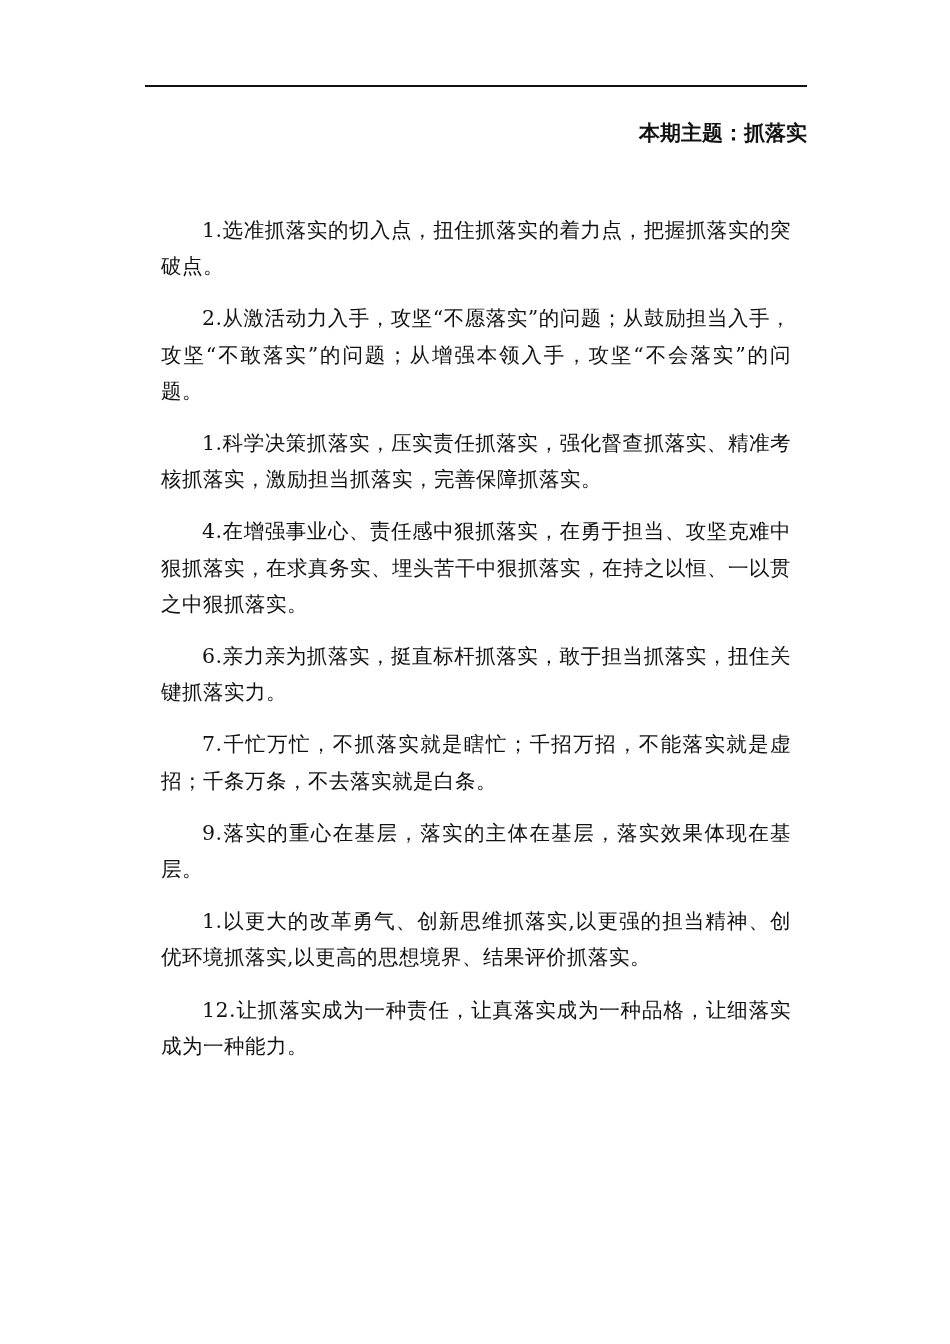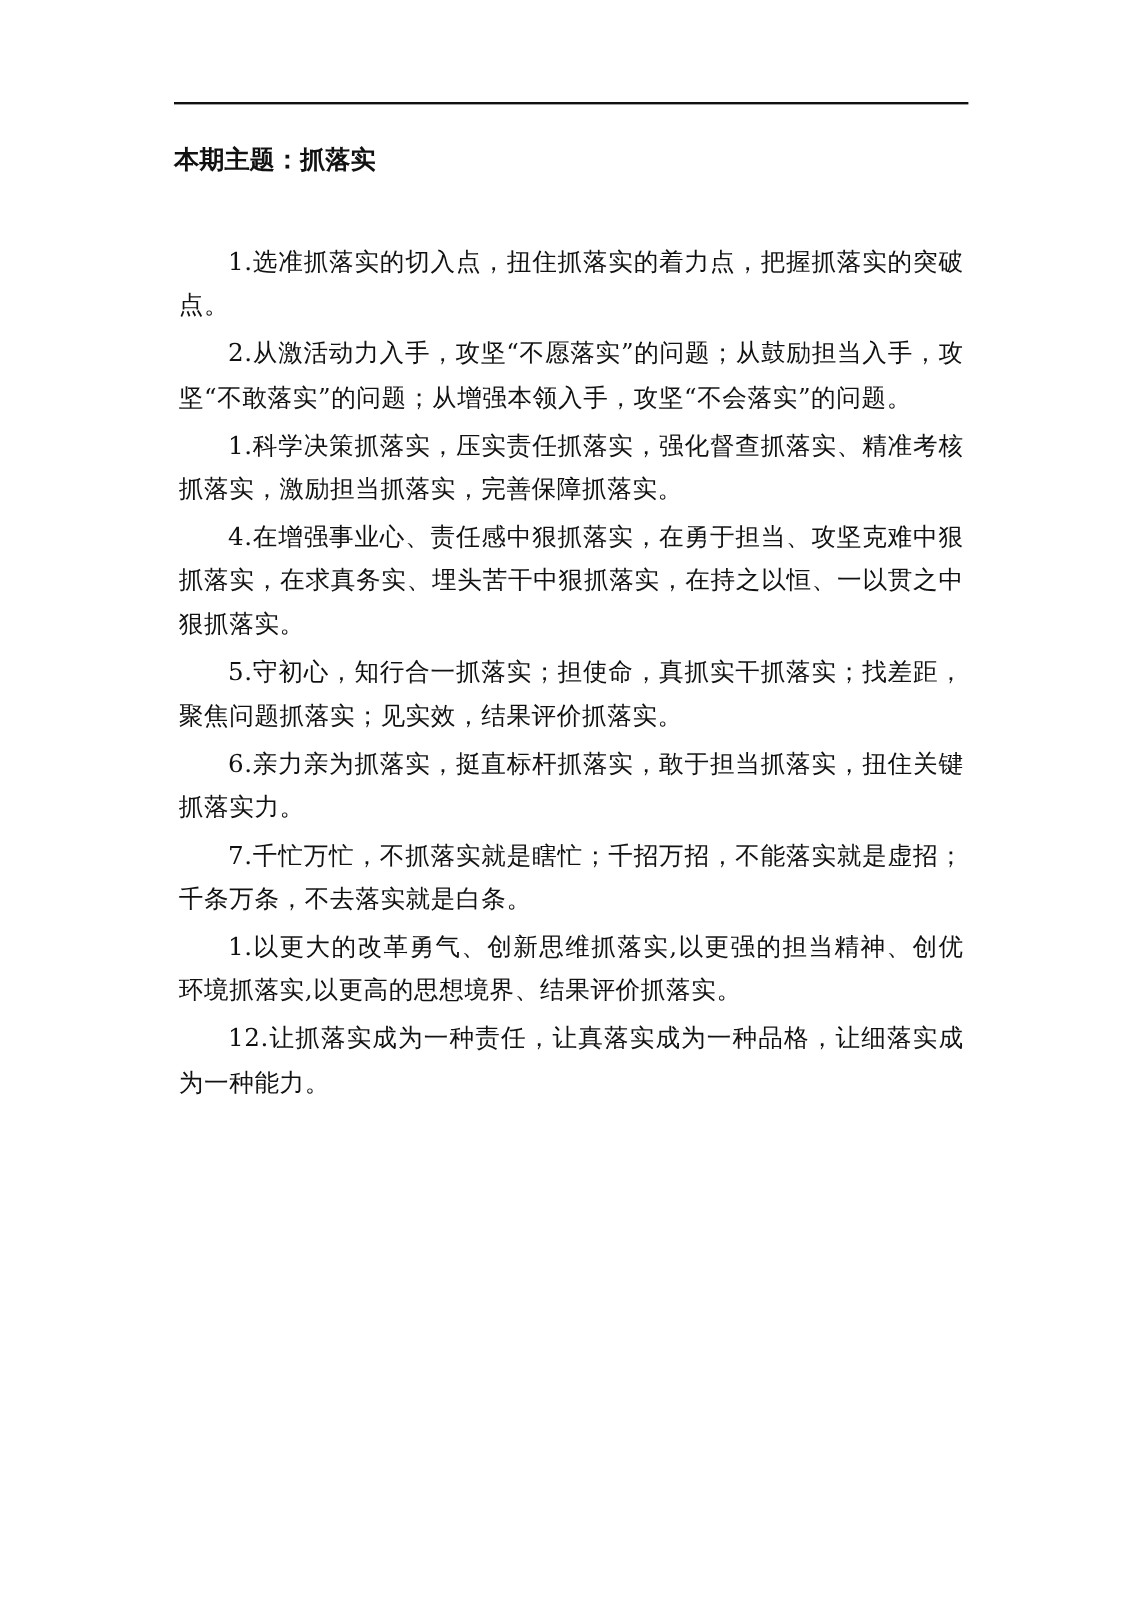--- a/index.html
+++ b/index.html
@@ -1,36 +1,36 @@
 <!DOCTYPE html>
 <html><head>
 <meta charset="utf-8">
 <style>
   html, body { margin: 0; padding: 0; background: #ffffff; }
   body { width: 950px; height: 1344px; position: relative; overflow: hidden;
          font-family: "DejaVu Serif", "Liberation Serif", serif; color: #111; }
   .rule { position: absolute; left: 145px; top: 85px; width: 662px; height: 0;
           border-top: 2px solid #111; }
-  .title { position: absolute; left: 145px; top: 118px; width: 662px; text-align: left;
+  .title { position: absolute; left: 145px; top: 118px; width: 662px; text-align: right;
            font-size: 21px; font-weight: bold; line-height: 30px; letter-spacing: 0; }
   .body { position: absolute; left: 145px; top: 196px; width: 662px; }
-  .para { margin: 4px; font-size: 20.5px; line-height: 36.2px; text-indent: 2em;
+  .para { margin: 16px; font-size: 20.5px; line-height: 36.2px; text-indent: 2em;
           text-align: justify; text-justify: inter-character; letter-spacing: 0.5px;
           word-break: break-all; }
 </style>
 </head>
 <body>
 
 <div class="rule"></div>
 
 <div class="title">本期主题：抓落实</div>
 
 <div class="body">
   <p class="para">1.选准抓落实的切入点，扭住抓落实的着力点，把握抓落实的突破点。</p>
   <p class="para">2.从激活动力入手，攻坚“不愿落实”的问题；从鼓励担当入手，攻坚“不敢落实”的问题；从增强本领入手，攻坚“不会落实”的问题。</p>
   <p class="para">1.科学决策抓落实，压实责任抓落实，强化督查抓落实、精准考核抓落实，激励担当抓落实，完善保障抓落实。</p>
   <p class="para">4.在增强事业心、责任感中狠抓落实，在勇于担当、攻坚克难中狠抓落实，在求真务实、埋头苦干中狠抓落实，在持之以恒、一以贯之中狠抓落实。</p>
-  <p class="para">5.守初心，知行合一抓落实；担使命，真抓实干抓落实；找差距，聚焦问题抓落实；见实效，结果评价抓落实。</p>
   <p class="para">6.亲力亲为抓落实，挺直标杆抓落实，敢于担当抓落实，扭住关键抓落实力。</p>
   <p class="para">7.千忙万忙，不抓落实就是瞎忙；千招万招，不能落实就是虚招；千条万条，不去落实就是白条。</p>
+  <p class="para">9.落实的重心在基层，落实的主体在基层，落实效果体现在基层。</p>
   <p class="para">1.以更大的改革勇气、创新思维抓落实,以更强的担当精神、创优环境抓落实,以更高的思想境界、结果评价抓落实。</p>
   <p class="para">12.让抓落实成为一种责任，让真落实成为一种品格，让细落实成为一种能力。</p>
 </div>
 
 </body></html>

